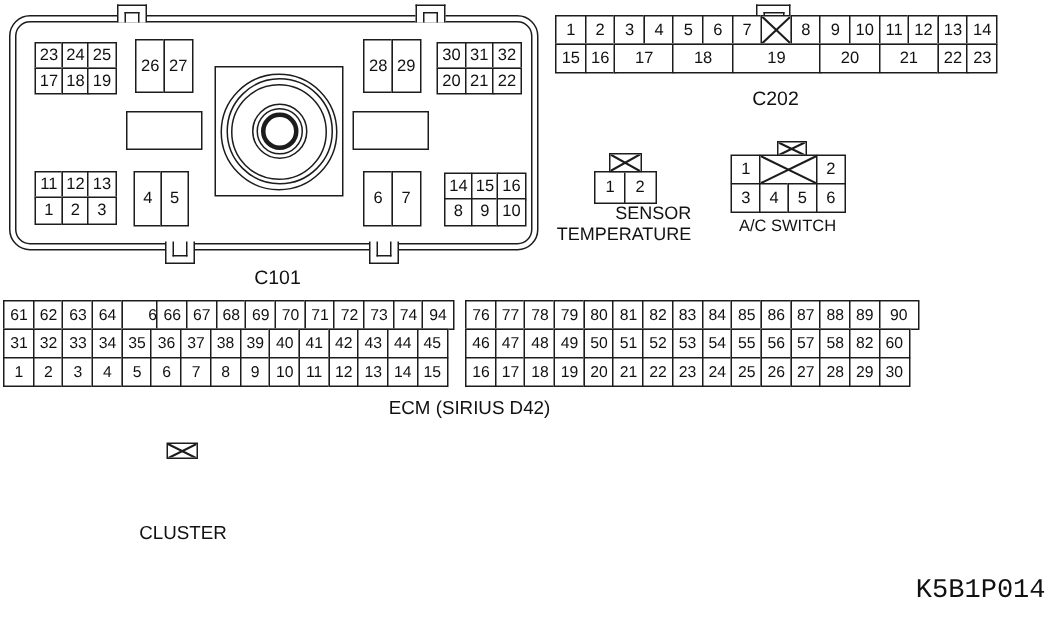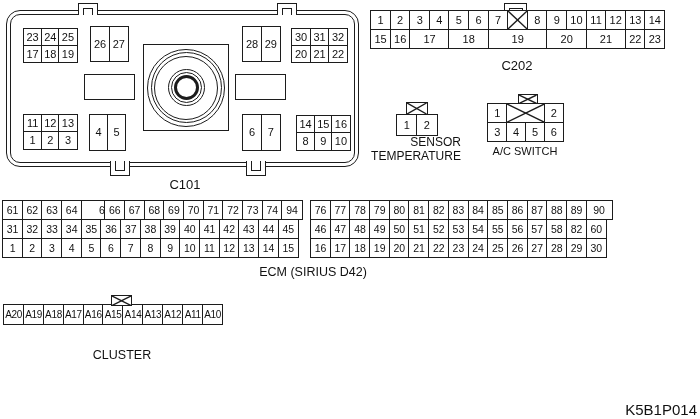--- a/index.html
+++ b/index.html
@@ -53,21 +53,21 @@
   }
   .ring { box-sizing:border-box; border:1.4px solid var(--line); border-radius:50%;
     display:flex; align-items:center; justify-content:center; }
   
   .xbox {
     position:absolute; box-sizing:border-box; border:1.5px solid var(--line);
     background:#ffffff; z-index:5;
   }
   .xbox svg { width:100%; height:100%; display:block; }
   .figcode {
-    position:absolute; right:3px; top:401px; font-size:15px; color:var(--text);
+    position:absolute; right:3px; top:384px; font-size:18px; color:var(--text);font-family:Liberation Mono, monospace;
   }
 </style>
 </head>
 <body>
 
 <div id="page">
 
   <div>
     <div class="housing">
       <div class="housing-inner"></div>
@@ -378,32 +378,19 @@
   </div>
 
   <div>
     <div class="xbox xfill" style="left:111px;top:294.5px;width:21px;height:11.5px;">
         <svg viewBox="0 0 100 100" preserveAspectRatio="none">
           <line x1="0" y1="0" x2="100" y2="100" stroke="#1c1c1c" stroke-width="1.4" vector-effect="non-scaling-stroke"></line>
           <line x1="100" y1="0" x2="0" y2="100" stroke="#1c1c1c" stroke-width="1.4" vector-effect="non-scaling-stroke"></line>
         </svg>
       </div>
     <div class="pingrid fs10" style="left:3px;top:305px;">
-        <div class="prow" style="margin-top: -1.5px;">
-          <div class="pcell" style="width: 21.4px; height: 21px;">A20</div>
-          <div class="pcell" style="width: 21.4px; height: 21px; margin-left: -1.5px;">A19</div>
-          <div class="pcell" style="width: 21.4px; height: 21px; margin-left: -1.5px;">A18</div>
-          <div class="pcell" style="width: 21.4px; height: 21px; margin-left: -1.5px;">A17</div>
-          <div class="pcell" style="width: 21.4px; height: 21px; margin-left: -1.5px;">A16</div>
-          <div class="pcell" style="width: 21.4px; height: 21px; margin-left: -1.5px;">A15</div>
-          <div class="pcell" style="width: 21.4px; height: 21px; margin-left: -1.5px;">A14</div>
-          <div class="pcell" style="width: 21.4px; height: 21px; margin-left: -1.5px;">A13</div>
-          <div class="pcell" style="width: 21.4px; height: 21px; margin-left: -1.5px;">A12</div>
-          <div class="pcell" style="width: 21.4px; height: 21px; margin-left: -1.5px;">A11</div>
-          <div class="pcell" style="width: 21.4px; height: 21px; margin-left: -1.5px;">A10</div>
-        </div>
       </div>
     <div class="clabel" style="left:122px;top:348px;font-size:12.5px;">CLUSTER</div>
   </div>
 
   <div class="figcode">K5B1P014</div>
 
 </div>
 
 </body></html>

